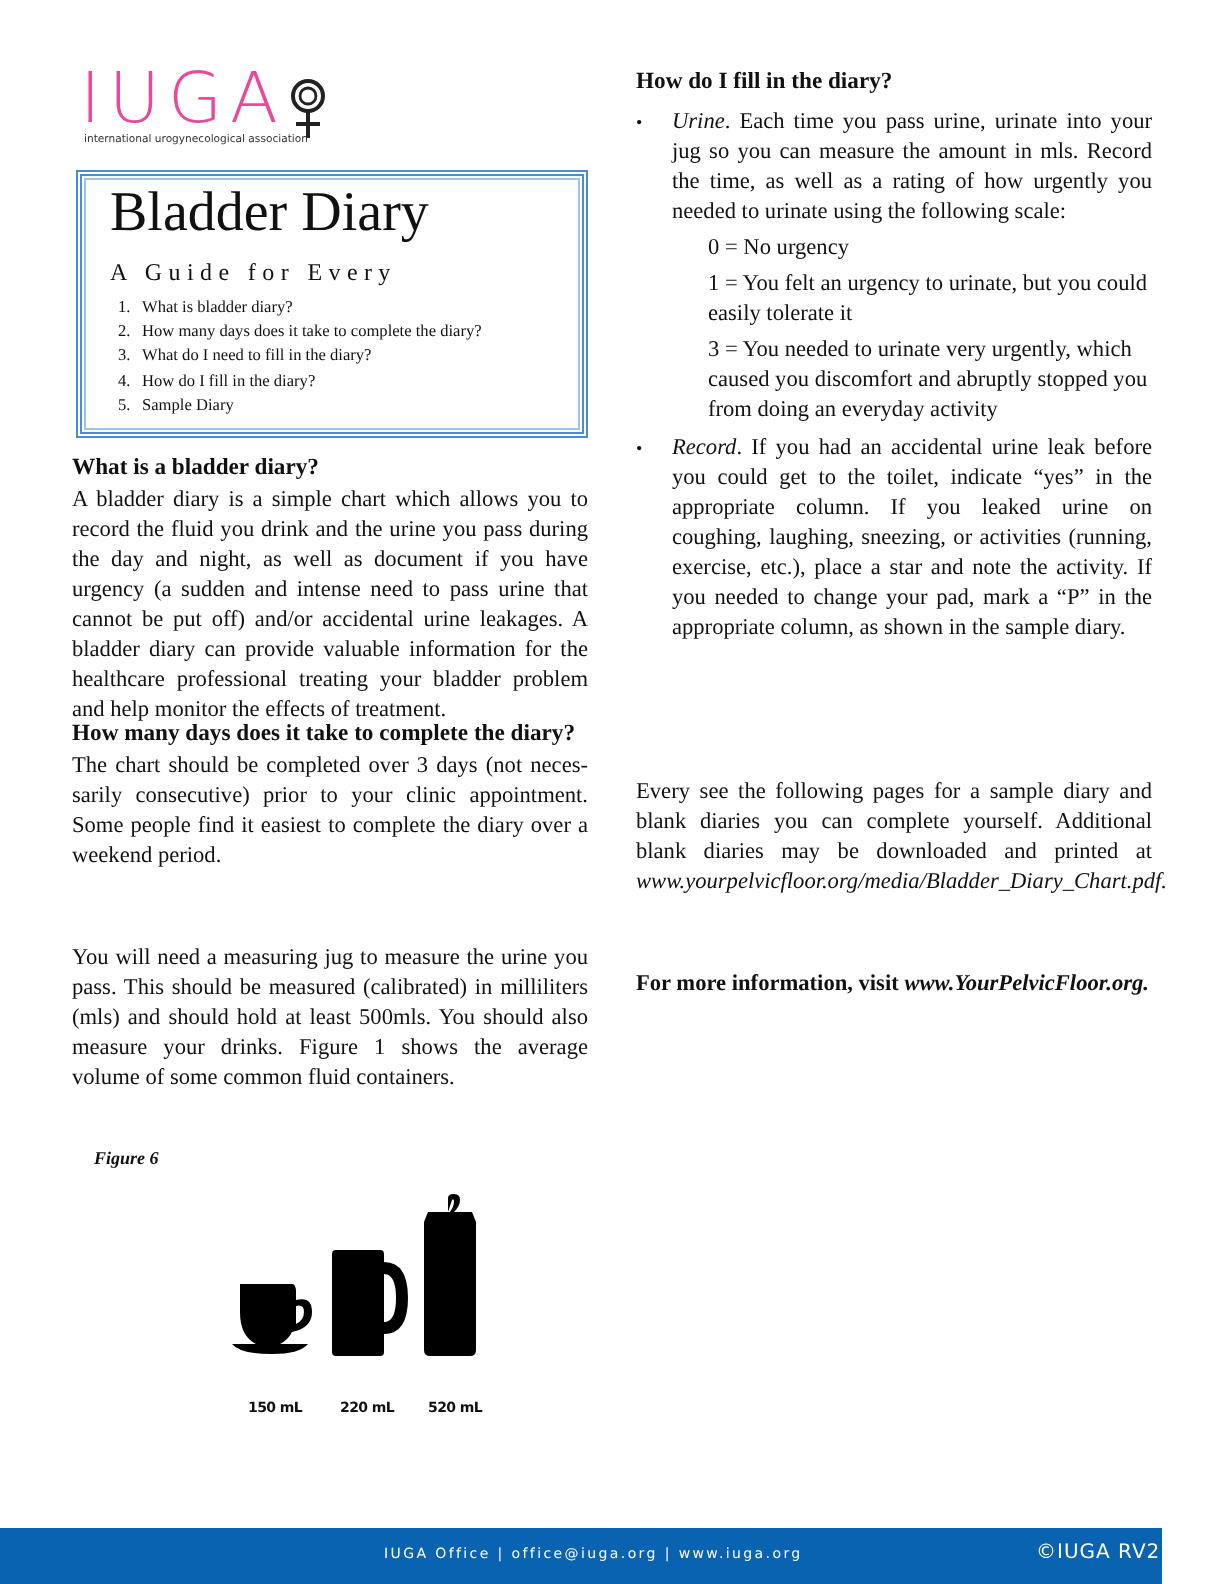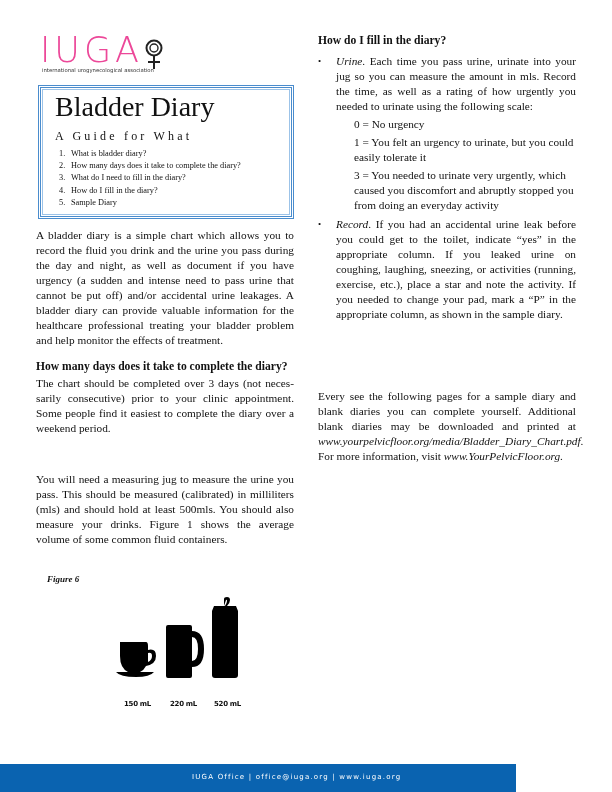--- a/index.html
+++ b/index.html
@@ -28,41 +28,41 @@
   .bullets { list-style: none; margin-top: 6px; }
   .bullets > li { position: relative; padding-left: 18px; margin-bottom: 4px; }
   .bullets > li::before { content: "•"; position: absolute; left: 0; top: 0; font-size: 9px; }
   .scale { list-style: none; padding-left: 18px; margin-top: 3px; text-align: left; }
   .scale li { margin-bottom: 3px; line-height: 15px; }
 
   .fig-label { position: absolute; left: 47px; top: 574px; font-size: 9px; font-style: italic; font-weight: bold; }
   .figure { position: absolute; left: 110px; top: 596px; width: 140px; height: 120px; }
   .fig-caption { position: absolute; top: 104px; font-family: "DejaVu Sans", sans-serif; font-size: 7px; font-weight: bold; letter-spacing: -0.3px; }
 
-  .footer { position: absolute; left: 0; top: 764px; width: 516px; height: 28px; background: #0a63b0; color: #fff; }
+  .footer { position: absolute; left: 0; top: 764px; width: 581px; height: 28px; background: #0a63b0; color: #fff; }
   .footer-contact { position: absolute; left: 192px; top: 9px; font-family: "DejaVu Sans", sans-serif; font-size: 7px; letter-spacing: 1.2px; }
   .footer-copy { position: absolute; left: 518px; top: 7px; font-family: "DejaVu Sans", sans-serif; font-size: 10px; letter-spacing: 0.5px; }
 </style>
 </head>
 <body>
 
 <div class="logo">
   <span class="logo-word">IUGA</span>
   <svg class="logo-icon" viewBox="0 0 22 32">
     <circle cx="11" cy="9" r="7.5" fill="none" stroke="#222" stroke-width="2"></circle>
     <circle cx="11" cy="9" r="4" fill="none" stroke="#222" stroke-width="1.4"></circle>
     <line x1="11" y1="16.5" x2="11" y2="30" stroke="#222" stroke-width="2"></line>
     <line x1="5" y1="23" x2="17" y2="23" stroke="#222" stroke-width="2"></line>
   </svg>
   <span class="logo-sub">international urogynecological association</span>
 </div>
 
 <div class="guide-box">
   <div class="guide-title">Bladder Diary</div>
-  <div class="guide-sub">A Guide for What</div>
+  <div class="guide-sub">A Guide for Every</div>
   <ol class="toc">
     <li>
         <span class="num">1.</span>
         <span>What is bladder diary?</span>
       </li>
     <li>
         <span class="num">2.</span>
         <span>How many days does it take to complete the diary?</span>
       </li>
     <li>
@@ -74,20 +74,21 @@
         <span>How do I fill in the diary?</span>
       </li>
     <li>
         <span class="num">5.</span>
         <span>Sample Diary</span>
       </li>
   </ol>
 </div>
 
 <div class="col col-left" style="top: 226px;">
+  <h3>What is a bladder diary?</h3>
   <p style="margin-top:2px;">A bladder diary is a simple chart which allows you to record the fluid you drink and the urine you pass dur­ing the day and night, as well as document if you have urgency (a sudden and intense need to pass urine that cannot be put off) and/or accidental urine leakages. A bladder diary can provide valuable information for the healthcare professional treating your bladder problem and help monitor the effects of treatment.</p>
 </div>
 
 <div class="col col-left" style="top: 359px;">
   <h3>How many days does it take to complete the diary?</h3>
   <p style="margin-top:2px;">The chart should be completed over 3 days (not neces­sarily consecutive) prior to your clinic appointment. Some people find it easiest to complete the diary over a weekend period.</p>
 </div>
 
 <div class="col col-left" style="top: 456px;">
   <p style="margin-top:16px;">You will need a measuring jug to measure the urine you pass. This should be measured (calibrated) in milliliters (mls) and should hold at least 500mls. You should also measure your drinks. Figure 1 shows the average volume of some common fluid containers.</p>
@@ -122,20 +123,20 @@
       </ul>
     </li>
     <li><em>Record</em><span>. If you had an accidental urine leak be­fore you could get to the toilet, indicate “yes” in the appropriate column. If you leaked urine on coughing, laughing, sneezing, or activities (run­ning, exercise, etc.), place a star and note the activ­ity. If you needed to change your pad, mark a “P” in the appropriate column, as shown in the sample diary.</span></li>
   </ul>
 </div>
 
 <div class="col col-right" style="top: 389px;">
   <p><span>Every see the following pages for a sample diary and blank diaries you can complete yourself. Additional blank diaries may be downloaded and printed at </span><em>www.yourpelvicfloor.org/media/Bladder_Diary_Chart.pdf.</em></p>
 </div>
 
-<div class="col col-right" style="top: 449px;">
+<div class="col col-right" style="top: 485px; font-weight: bold;">
   <p><span>For more information, visit </span><em>www.YourPelvicFloor.org.</em></p>
 </div>
 
 <div class="footer">
   <span class="footer-contact">IUGA Office | office@iuga.org | www.iuga.org</span>
   <span class="footer-copy">©IUGA   RV2</span>
 </div>
 
 </body></html>

